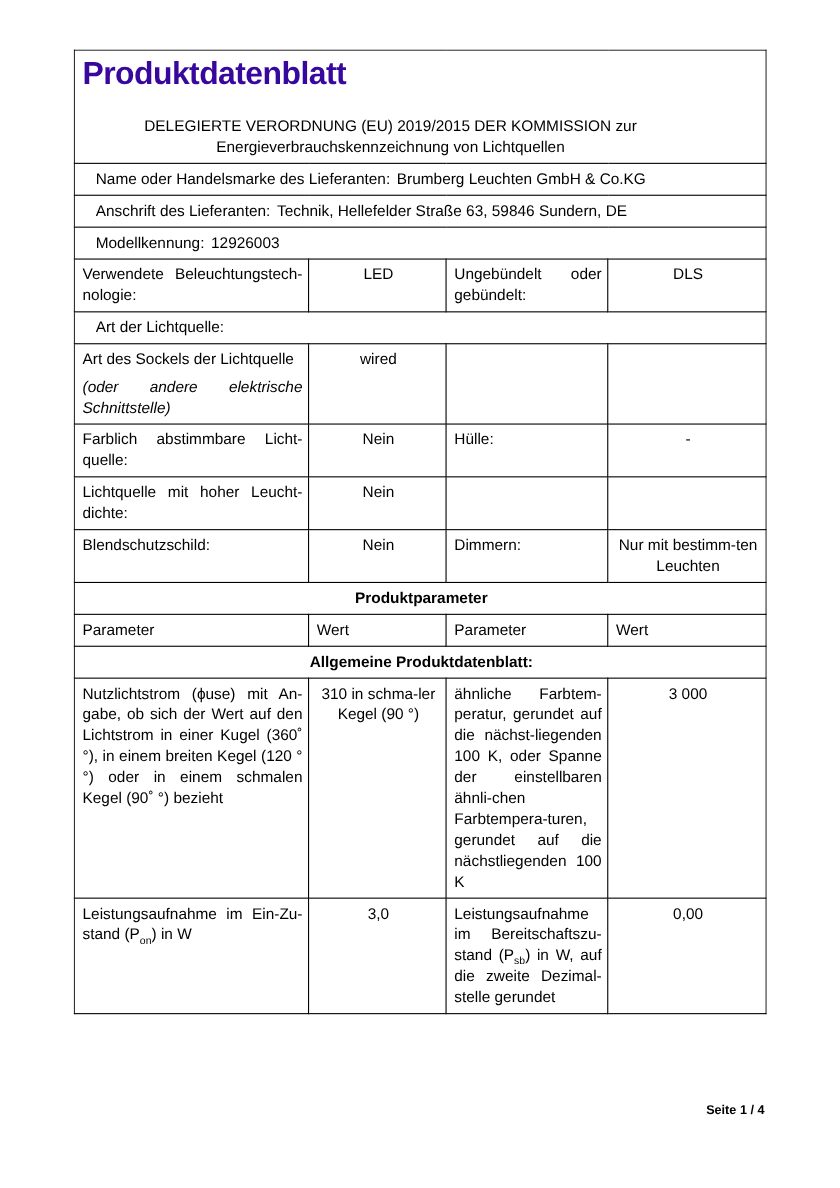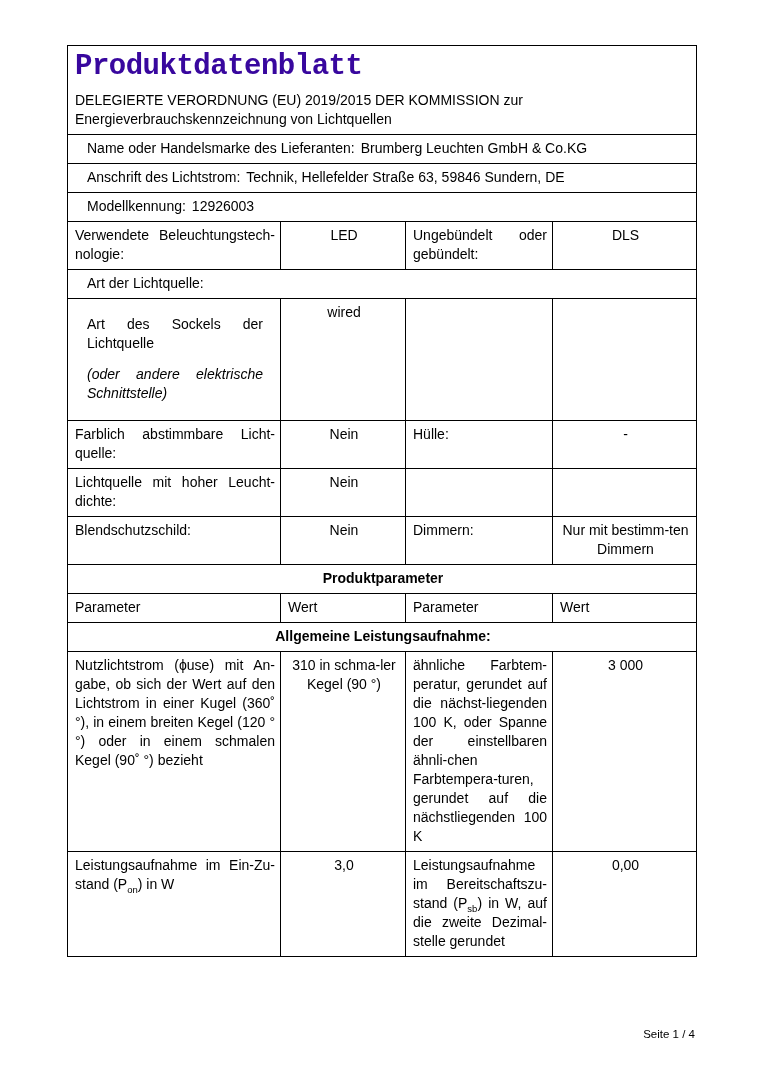--- a/index.html
+++ b/index.html
@@ -29,48 +29,49 @@
     line-height:19px;
     padding:4px 5px 5px 7px;
     word-wrap:break-word;
   }
   td.titleblock{padding:8px 8px 8px 7px;}
   .doc-title{
     font-size:29px;
     line-height:34px;
     font-weight:bold;
     letter-spacing:-0.5px;
-    font-family:Liberation Mono, monospace;
   }
   .doc-subtitle{
-    margin-top:7px;
+    margin-top:21px;
     font-size:14px;
     line-height:19px;
     max-width:560px;
+    text-align:center;
   }
   td.inforow{padding:6px 7px 7px 7px;}
   .lbl{font-weight:normal;margin-left:12px;}
   .val-inline{margin-left:6px;}
   td.p{text-align:justify;}
-  td.p p{margin:12px;}
+  td.p p{margin:0;}
   td.p p + p{margin-top:6px;font-style:italic;}
   td.v{text-align:center;padding-left:9px;padding-right:9px;}
   td.sect{
     text-align:center;
     font-weight:bold;
     padding:2px 4px 3px 4px;
   }
   td.colhead{padding:3px 5px 4px 7px;}
   sub{font-size:9.5px;line-height:0;}
   .page-number{
     position:absolute;
-    top:1028px;
+    top:1004px;
     right:69px;
     font-size:11.5px;
     color:#000;
+    font-weight:bold;
   }
 </style>
 </head>
 <body>
 
 <div class="page">
   <div class="frame">
     <table class="sheet">
       <colgroup>
         <col style="width:213px">
@@ -87,21 +88,21 @@
         </td>
       </tr>
 
       <tr>
         <td colspan="4" class="inforow">
           <span class="lbl">Name oder Handelsmarke des Lieferanten:</span><span class="val-inline">Brumberg Leuchten GmbH &amp; Co.KG</span>
         </td>
       </tr>
       <tr>
         <td colspan="4" class="inforow">
-          <span class="lbl">Anschrift des Lichtstrom:</span><span class="val-inline">Technik, Hellefelder Straße 63, 59846 Sundern, DE</span>
+          <span class="lbl">Anschrift des Lieferanten:</span><span class="val-inline">Technik, Hellefelder Straße 63, 59846 Sundern, DE</span>
         </td>
       </tr>
       <tr>
         <td colspan="4" class="inforow">
           <span class="lbl">Modellkennung:</span><span class="val-inline">12926003</span>
         </td>
       </tr>
       <tr>
         <td class="p">Verwendete Beleuchtungstech-nologie:</td>
         <td class="v">LED</td>
@@ -132,34 +133,34 @@
       <tr>
         <td class="p">Lichtquelle mit hoher Leucht-dichte:</td>
         <td class="v">Nein</td>
         <td class="p"></td>
         <td class="v"></td>
       </tr>
       <tr>
         <td class="p">Blendschutzschild:</td>
         <td class="v">Nein</td>
         <td class="p">Dimmern:</td>
-        <td class="v">Nur mit bestimm-ten Dimmern</td>
+        <td class="v">Nur mit bestimm-ten Leuchten</td>
       </tr>
 
       <tr>
         <td colspan="4" class="sect">Produktparameter</td>
       </tr>
       <tr>
         <td class="colhead">Parameter</td>
         <td class="colhead">Wert</td>
         <td class="colhead">Parameter</td>
         <td class="colhead">Wert</td>
       </tr>
       <tr>
-        <td colspan="4" class="sect">Allgemeine Leistungsaufnahme:</td>
+        <td colspan="4" class="sect">Allgemeine Produktdatenblatt:</td>
       </tr>
 
       <tr>
         <td class="p">Nutzlichtstrom (ϕuse) mit An-gabe, ob sich der Wert auf den Lichtstrom in einer Kugel (360˚ °), in einem breiten Kegel (120 °°) oder in einem schmalen Kegel (90˚ °) bezieht</td>
         <td class="v">310 in schma-ler Kegel (90 °)</td>
         <td class="p">ähnliche Farbtem-peratur, gerundet auf die nächst-liegenden 100 K, oder Spanne der einstellbaren ähnli-chen Farbtempera-turen, gerundet auf die nächstliegenden 100 K</td>
         <td class="v">3 000</td>
       </tr>
       <tr>
         <td class="p"><span>Leistungsaufnahme im Ein-Zu-stand (P</span><sub>on</sub><span>) in W</span></td>

